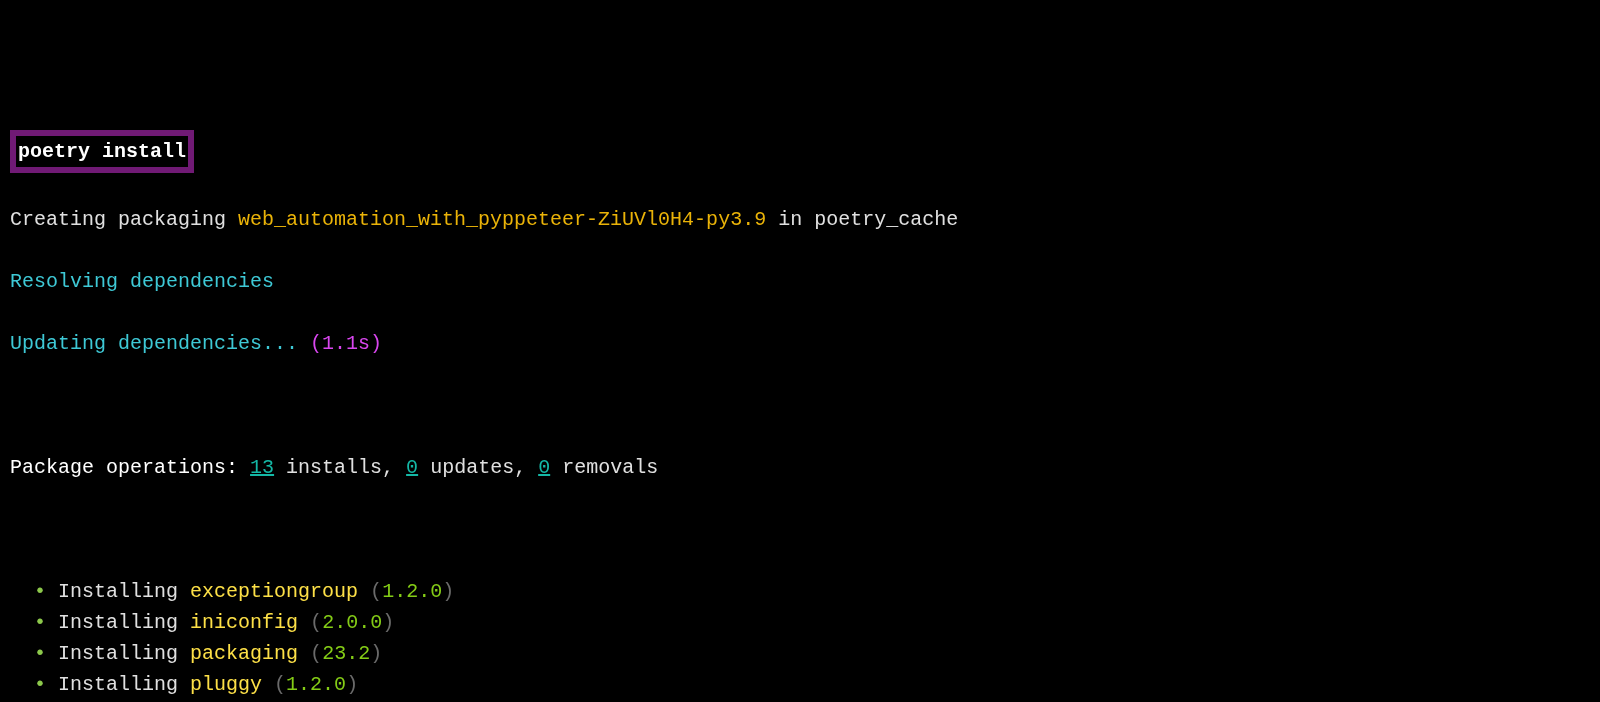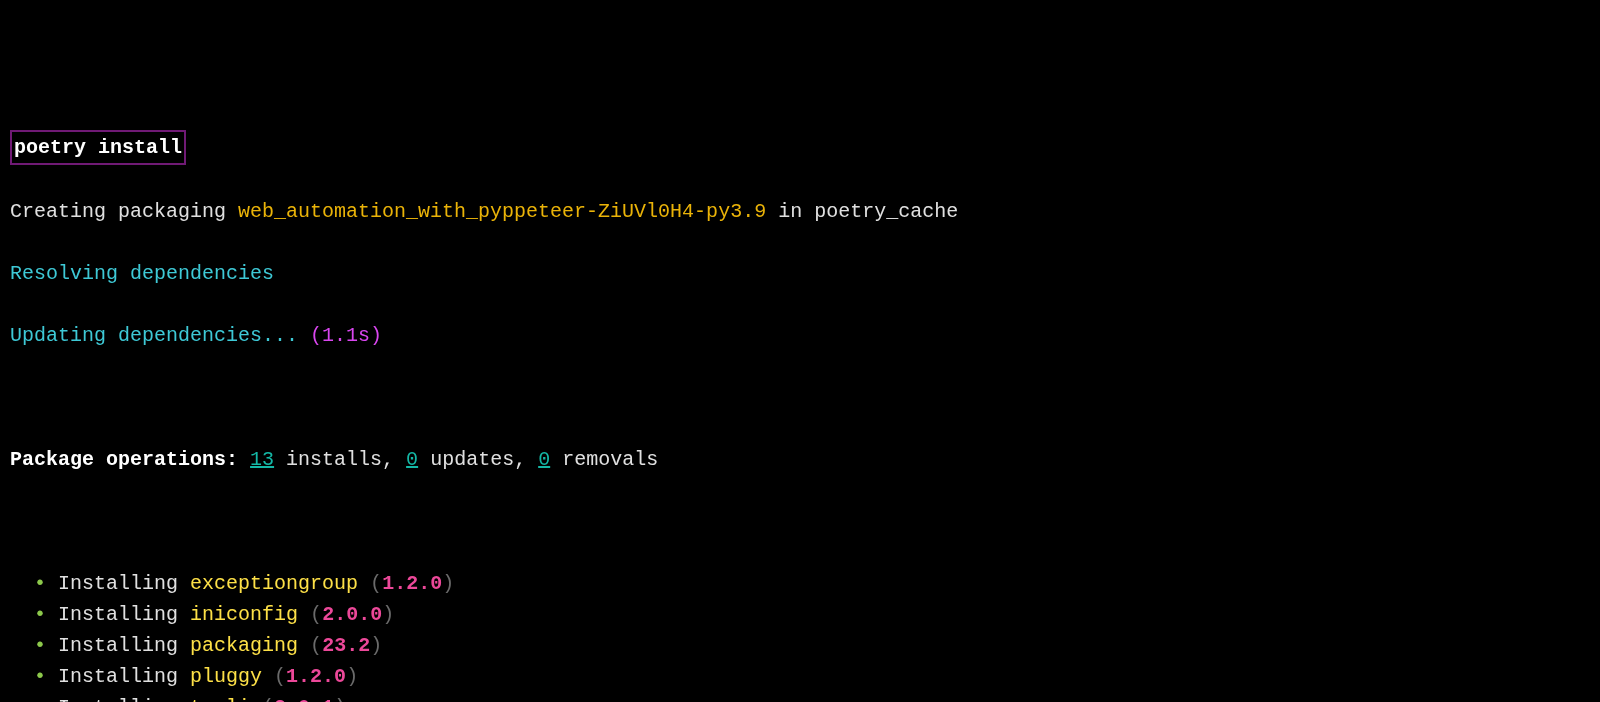--- a/index.html
+++ b/index.html
@@ -10,34 +10,34 @@
     font-size: 20px;
     line-height: 1.55;
     padding: 6px 10px;
     width: 1600px;
     height: 702px;
     overflow: hidden;
     white-space: pre;
   }
   .cmd-box {
     display: inline-block;
-    border: 2px solid #701a75;
+    border: 6px solid #701a75;
     padding: 0 2px;
     color: #ffffff;
     font-weight: bold;
   }
   .white  { color: #ffffff; }
-  .bold   { font-weight: bold; }
+  .bold   { font-weight: normal; }
   .cyan   { color: #3ec9d6; }
   .teal   { color: #eab308; }
   .dim    { color: #d946ef; }
   .pkg    { color: #fde047; }
   .num    { color: #14b8a6; text-decoration: underline; }
   .paren  { color: #6a6a6a; }
-  .ver    { color: #ec4899; font-weight: bold; }
+  .ver    { color: #84cc16; font-weight: normal; }
   .bullet { color: #8cc84b; }
   .line   { display: block; }
   .indent { padding-left: 24px; }
 </style>
 </head>
 <body>
 
 
 
 <span class="line"><span class="cmd-box">poetry install</span></span>

